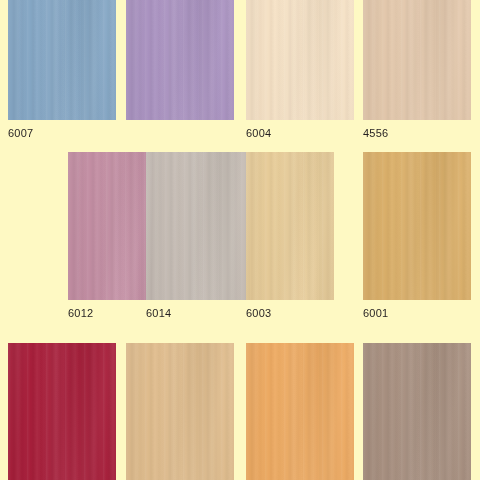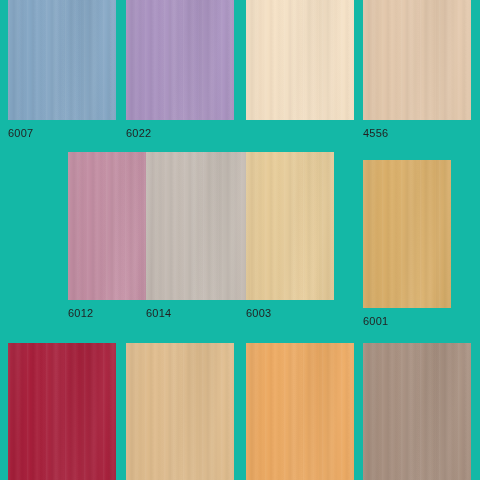--- a/index.html
+++ b/index.html
@@ -10,21 +10,21 @@
     height: 480px;
     overflow: hidden;
     background: #ffffff;
     font-family: "Liberation Sans", sans-serif;
   }
 
   #catalog {
     position: relative;
     width: 480px;
     height: 480px;
-    background: #14b8a6;
+    background: #fef9c3;
   }
 
   .swatch-row {
     position: absolute;
     left: 0;
     width: 480px;
     display: flex;
   }
 
   .swatch-cell {
@@ -97,45 +97,45 @@
 
 <div id="catalog">
 
   <div class="swatch-row" id="row-1" style="top: -28px;">
       <div class="swatch-cell" style="position: absolute; left: 8px; top: 0px; width: 108px;">
         <div class="swatch-chip" style="height: 148px; background-color: rgb(134, 168, 198);"></div>
         <div class="swatch-label">6007</div>
       </div>
       <div class="swatch-cell" style="position: absolute; left: 126px; top: 0px; width: 108px;">
         <div class="swatch-chip" style="height: 148px; background-color: rgb(171, 148, 194);"></div>
-        <div class="swatch-label">6022</div>
       </div>
       <div class="swatch-cell" style="position: absolute; left: 246px; top: 0px; width: 108px;">
         <div class="swatch-chip" style="height: 148px; background-color: rgb(246, 226, 198);"></div>
+        <div class="swatch-label">6004</div>
       </div>
       <div class="swatch-cell" style="position: absolute; left: 363px; top: 0px; width: 108px;">
         <div class="swatch-chip" style="height: 148px; background-color: rgb(228, 201, 173);"></div>
         <div class="swatch-label">4556</div>
       </div>
     </div>
 
   <div class="swatch-row" id="row-2" style="top: 152px;">
       <div class="swatch-cell" style="position: absolute; left: 24px; top: 0px; width: 84px; margin-left: 44px;">
         <div class="swatch-chip" style="height: 148px; background-color: rgb(196, 143, 164);"></div>
         <div class="swatch-label">6012</div>
       </div>
       <div class="swatch-cell" style="position: absolute; left: 126px; top: 0px; width: 104px; margin-left: 20px;">
         <div class="swatch-chip" style="height: 148px; background-color: rgb(198, 189, 181);"></div>
         <div class="swatch-label">6014</div>
       </div>
       <div class="swatch-cell" style="position: absolute; left: 246px; top: 0px; width: 88px;">
         <div class="swatch-chip" style="height: 148px; background-color: rgb(232, 205, 154);"></div>
         <div class="swatch-label">6003</div>
       </div>
-      <div class="swatch-cell" style="position: absolute; left: 363px; top: 8px; width: 88px;">
+      <div class="swatch-cell" style="position: absolute; left: 363px; top: 0px; width: 108px;">
         <div class="swatch-chip" style="height: 148px; background-color: rgb(219, 176, 106);"></div>
         <div class="swatch-label">6001</div>
       </div>
     </div>
 
   <div class="swatch-row" id="row-3" style="top: 343px;">
       <div class="swatch-cell" style="position: absolute; left: 8px; top: 0px; width: 108px;">
         <div class="swatch-chip" style="height: 137px; background-color: rgb(168, 31, 59);"></div>
       </div>
       <div class="swatch-cell" style="position: absolute; left: 126px; top: 0px; width: 108px;">

